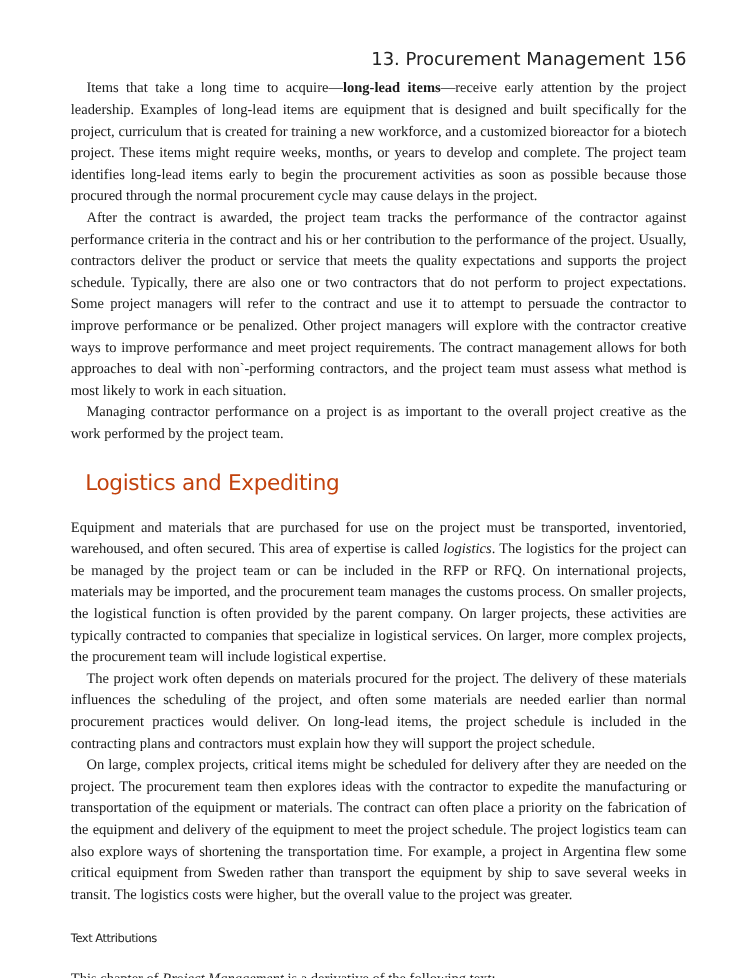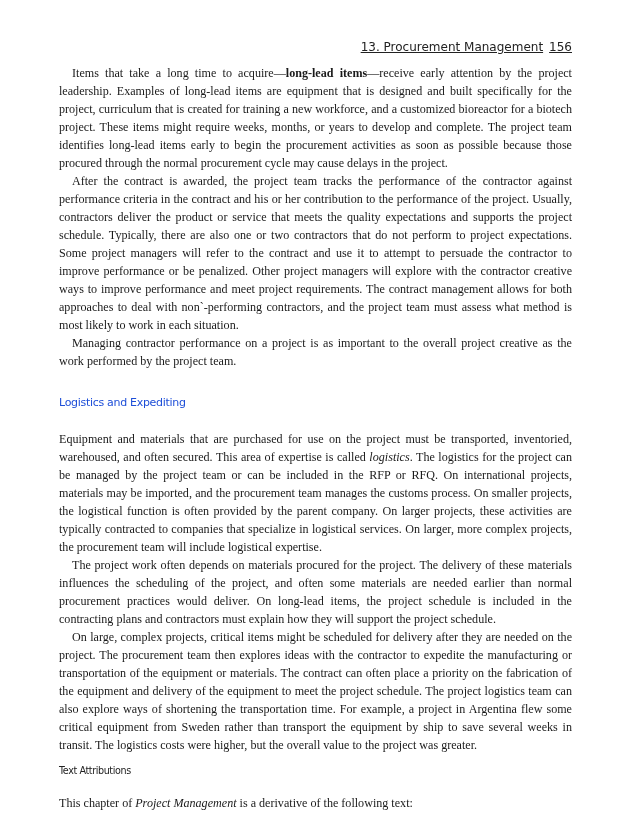--- a/index.html
+++ b/index.html
@@ -1,34 +1,33 @@
 <!DOCTYPE html>
 <html><head>
 <meta charset="utf-8">
 <style>
   html, body { margin: 0; padding: 0; background: #ffffff; }
   body { width: 630px; height: 815px; position: relative; overflow: hidden; color: #1a1a1a; }
   .page { position: absolute; left: 59px; top: 0; width: 513px; }
   .running-head {
     position: absolute; right: 0; top: 40px;
-    font-family: "DejaVu Sans", sans-serif; font-size: 12px; color: #222;
+    font-family: "DejaVu Sans", sans-serif; font-size: 15px; color: #222;
     white-space: nowrap;
-    text-decoration: underline;
   }
   .running-head .num { margin-left: 6px; }
   .body-text {
     position: absolute; left: 0; top: 64px; width: 513px;
     font-family: "Liberation Serif", serif; font-size: 12.1px; line-height: 18px;
     text-align: justify; hyphens: manual;
   }
   p { margin: 0; text-indent: 13px; }
   p.noindent { text-indent: 0; }
   h2.section {
-    font-family: "DejaVu Sans", sans-serif; font-weight: normal; font-size: 11px;
-    margin: 24px 0 18px 0; letter-spacing: -0.3px; color: #1d4ed8;
+    font-family: "DejaVu Sans", sans-serif; font-weight: normal; font-size: 18px;
+    margin: 24px 0 18px 12px; letter-spacing: -0.3px; color: #c2410c;
   }
   h3.attr {
     font-family: "DejaVu Sans", sans-serif; font-weight: normal; font-size: 9.6px;
     margin: 12px 0 14px 0; letter-spacing: -0.4px; color: #222;
   }
   b { font-weight: bold; }
 </style>
 </head>
 <body>
 
@@ -41,18 +40,18 @@
     <p><span>Items that take a long time to acquire—</span><b>long-lead items</b><span>—receive early attention by the project leadership. Examples of long-lead items are equipment that is designed and built specifically for the project, curriculum that is created for training a new workforce, and a customized bioreactor for a biotech project. These items might require weeks, months, or years to develop and complete. The project team identifies long-lead items early to begin the procurement activities as soon as possible because those procured through the normal procurement cycle may cause delays in the project.</span></p>
     <p>After the contract is awarded, the project team tracks the performance of the contractor against performance criteria in the contract and his or her contribution to the performance of the project. Usually, contractors deliver the product or service that meets the quality expectations and supports the project schedule. Typically, there are also one or two contractors that do not perform to project expectations. Some project managers will refer to the contract and use it to attempt to persuade the contractor to improve performance or be penalized. Other project managers will explore with the contractor creative ways to improve performance and meet project requirements. The contract management allows for both approaches to deal with non`-performing contractors, and the project team must assess what method is most likely to work in each situation.</p>
     <p>Managing contractor performance on a project is as important to the overall project creative as the work performed by the project team.</p>
 
     <h2 class="section">Logistics and Expediting</h2>
 
     <p class="noindent"><span>Equipment and materials that are purchased for use on the project must be transported, inventoried, warehoused, and often secured. This area of expertise is called </span><i>logistics</i><span>. The logistics for the project can be managed by the project team or can be included in the RFP or RFQ. On international projects, materials may be imported, and the procurement team manages the customs process. On smaller projects, the logistical function is often provided by the parent company. On larger projects, these activities are typically contracted to companies that specialize in logistical services. On larger, more complex projects, the procurement team will include logistical expertise.</span></p>
     <p>The project work often depends on materials procured for the project. The delivery of these materials influences the scheduling of the project, and often some materials are needed earlier than normal procurement practices would deliver. On long-lead items, the project schedule is included in the contracting plans and contractors must explain how they will support the project schedule.</p>
     <p>On large, complex projects, critical items might be scheduled for delivery after they are needed on the project. The procurement team then explores ideas with the contractor to expedite the manufacturing or transportation of the equipment or materials. The contract can often place a priority on the fabrication of the equipment and delivery of the equipment to meet the project schedule. The project logistics team can also explore ways of shortening the transportation time. For example, a project in Argentina flew some critical equipment from Sweden rather than transport the equipment by ship to save several weeks in transit. The logistics costs were higher, but the overall value to the project was greater.</p>
 
-    <h3 class="attr" style="margin-top:8px">Text Attributions</h3>
+    <h3 class="attr" style="margin-top:20px">Text Attributions</h3>
 
     <p class="noindent"><span>This chapter of </span><i>Project Management</i><span> is a derivative of the following text:</span></p>
 
   </div>
 </div>
 
 </body></html>

